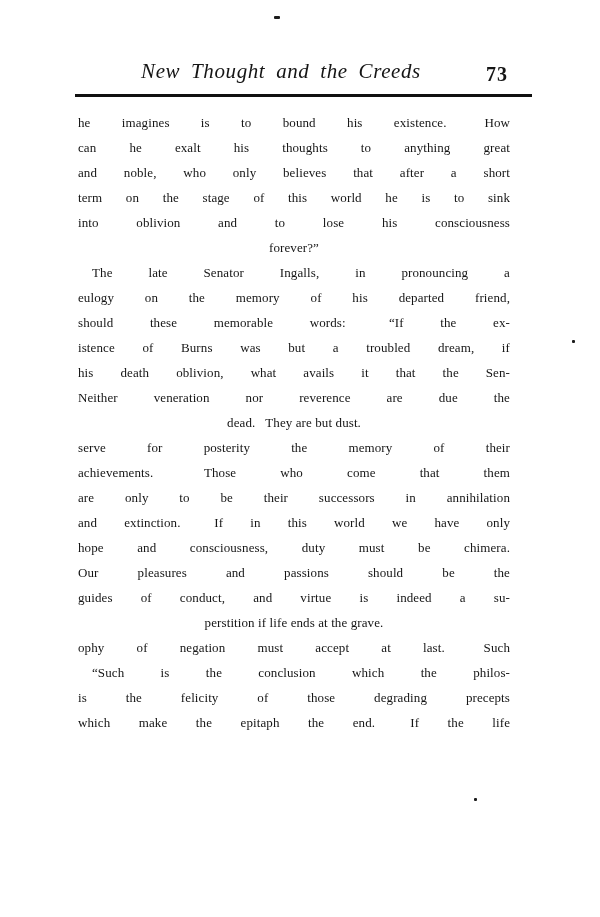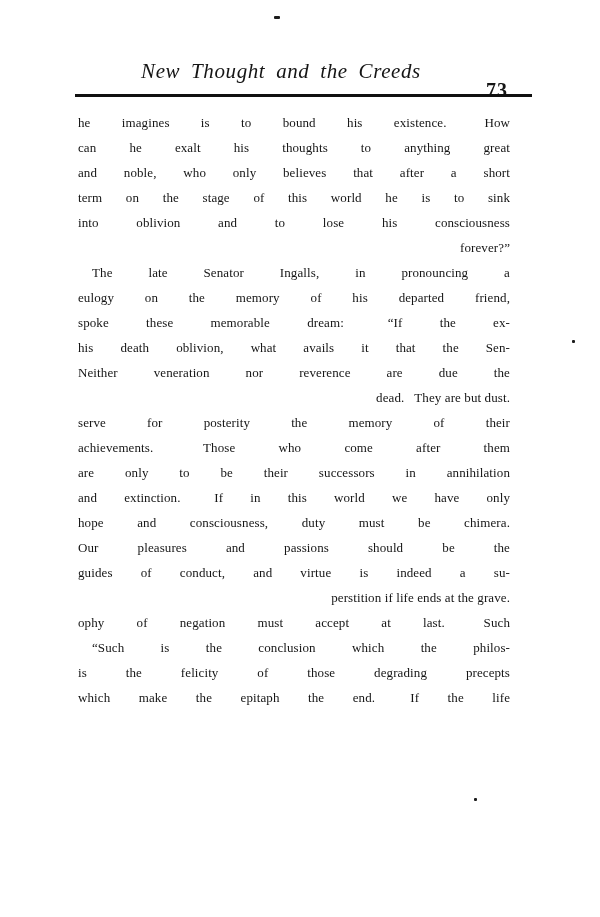--- a/index.html
+++ b/index.html
@@ -36,42 +36,41 @@
     word-spacing: 5px;
     white-space: nowrap;
   }
   .page-number {
     position: absolute;
     right: 2px;
     top: 4px;
     font-size: 20px;
     font-weight: 700;
     letter-spacing: 1px;
-    margin-top: 16px;
   }
   .rule {
     position: absolute;
     top: 94px;
     left: 75px;
     width: 457px;
     height: 2.5px;
     background: #101010;
   }
   .body-text {
     position: absolute;
     top: 110px;
     left: 78px;
     width: 432px;
     font-size: 13px;
     line-height: 25px;
     letter-spacing: 0.1px;
   }
   .line {
     white-space: normal;
-    text-align: right;
+    text-align: center;
   }
   .line.j {
     text-align: justify;
     text-align-last: justify;
   }
   .line.indent {
     text-indent: 14px;
   }
   .speck {
     position: absolute;
@@ -96,26 +95,27 @@
 
   <div class="body-text">
     <div class="line j">he imagines is to bound his existence.  How</div>
     <div class="line j">can he exalt his thoughts to anything great</div>
     <div class="line j">and noble, who only believes that after a short</div>
     <div class="line j">term on the stage of this world he is to sink</div>
     <div class="line j">into oblivion and to lose his consciousness</div>
     <div class="line">forever?”</div>
     <div class="line j indent">The late Senator Ingalls, in pronouncing a</div>
     <div class="line j">eulogy on the memory of his departed friend,</div>
-    <div class="line j">spoke these memorable dream:  “If the ex-</div>
+    <div class="line j">should these memorable words:  “If the ex-</div>
+    <div class="line j">istence of Burns was but a troubled dream, if</div>
     <div class="line j">his death oblivion, what avails it that the Sen-</div>
     <div class="line j">Neither veneration nor reverence are due the</div>
     <div class="line">dead.  They are but dust.</div>
     <div class="line j">serve for posterity the memory of their</div>
-    <div class="line j">achievements.  Those who come after them</div>
+    <div class="line j">achievements.  Those who come that them</div>
     <div class="line j">are only to be their successors in annihilation</div>
     <div class="line j">and extinction.  If in this world we have only</div>
     <div class="line j">hope and consciousness, duty must be chimera.</div>
     <div class="line j">Our pleasures and passions should be the</div>
     <div class="line j">guides of conduct, and virtue is indeed a su-</div>
     <div class="line">perstition if life ends at the grave.</div>
     <div class="line j">ophy of negation must accept at last.  Such</div>
     <div class="line j indent">“Such is the conclusion which the philos-</div>
     <div class="line j">is the felicity of those degrading precepts</div>
     <div class="line j">which make the epitaph the end.  If the life</div>

